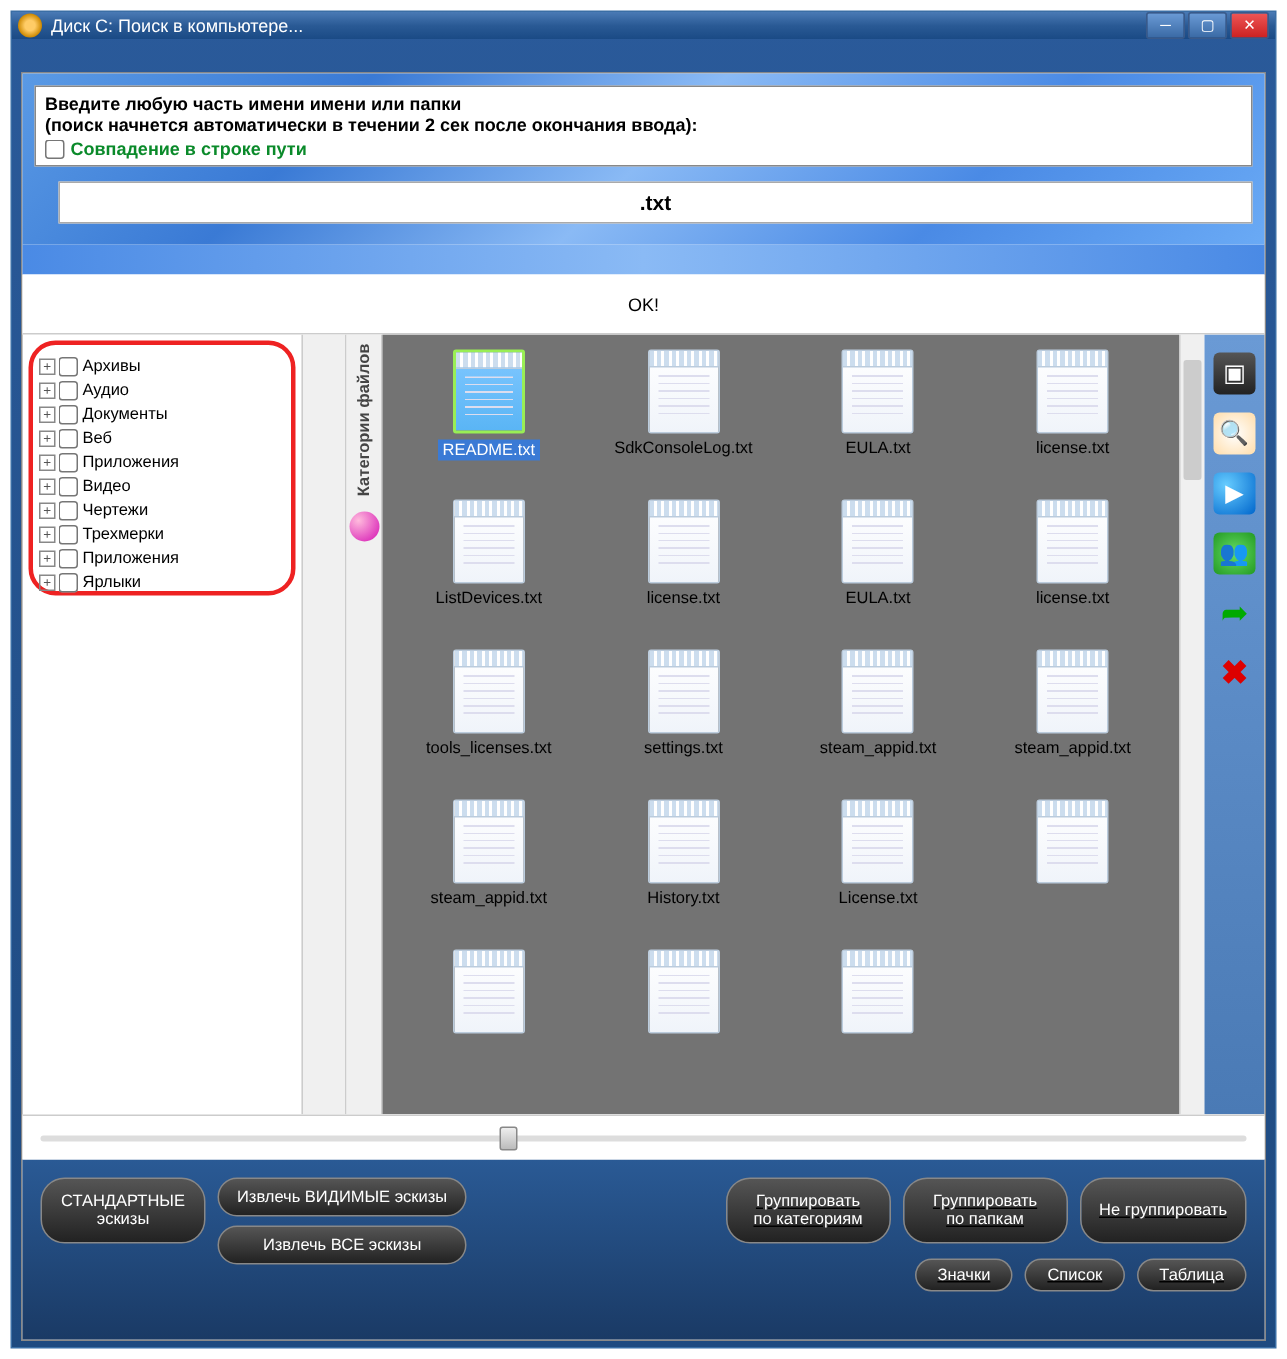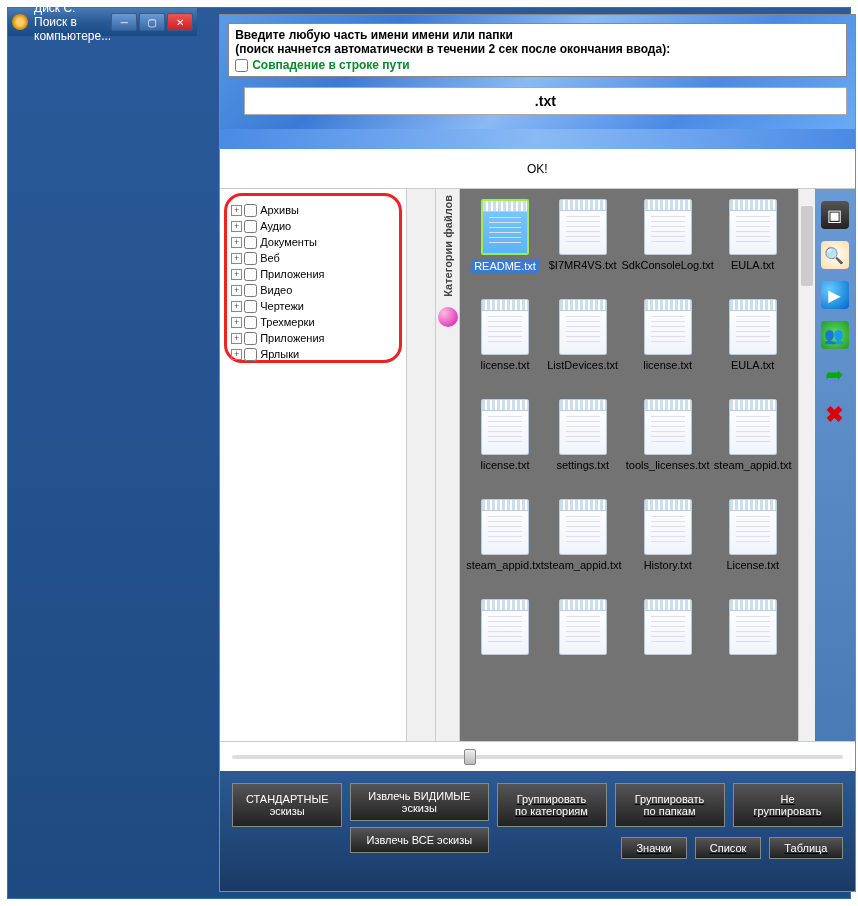--- a/index.html
+++ b/index.html
@@ -2,21 +2,21 @@
 <html><head>
 <meta charset="utf-8">
 <style>
 * { box-sizing: border-box; margin: 0; padding: 0; }
 body { font-family: Tahoma, sans-serif; font-size: 11px; background: #fff; width: 858px; height: 906px; overflow: hidden; }
 
 .window {
   width: 844px; height: 892px; margin: 7px;
   border: 1px solid #3a6ea5;
   background: linear-gradient(180deg, #2a5a9a 0%, #1e4a80 100%);
-  display: flex;  gap: 16px;
+  display: flex; flex-direction: column; gap: 16px;
 }
 
 .titlebar {
   height: 28px; display: flex; align-items: center; padding: 0 4px;
   background: linear-gradient(180deg, #4a7ab5 0%, #2a5a95 50%, #1a4a85 100%);
   color: #fff;
 }
 .titlebar .app-icon { width: 16px; height: 16px; margin-right: 6px; background: radial-gradient(circle, #fc6 30%, #c80 70%); border-radius: 50%; }
 .titlebar .title { flex: 1; font-size: 12px; }
 .titlebar .win-btns { display: flex; gap: 2px; }
@@ -163,21 +163,21 @@
   background: linear-gradient(#eee,#bbb); border: 1px solid #888; border-radius: 2px;
 }
 
 .bottom-panel {
   height: 120px;
   background: linear-gradient(180deg, #2a5a95 0%, #1a3a65 100%);
   padding: 12px; display: flex; gap: 8px; align-items: flex-start;
 }
 .btn {
   background: linear-gradient(180deg, #555 0%, #222 100%);
-  border: 1px solid #888; border-radius: 0; color: #fff;
+  border: 1px solid #888; border-radius: 16px; color: #fff;
   padding: 6px 12px; font-size: 11px; cursor: pointer; text-align: center;
 }
 .btn.tall { height: 44px; display: flex; flex-direction: column; justify-content: center; min-width: 110px; }
 .btn.small { padding: 4px 14px; }
 .col-btns { display: flex; flex-direction: column; gap: 6px; }
 .row-btns { display: flex; gap: 8px; text-decoration: underline; }
 .bottom-right { margin-left: auto; display: flex; flex-direction: column; gap: 10px; align-items: flex-end; }
 </style>
 </head>
 <body>
@@ -280,24 +280,20 @@
         <div class="pink-orb"></div>
       </div>
 
       <div class="file-grid" id="file-grid">
           <div class="file-item selected">
             <div class="file-icon"></div>
             <div class="file-label">README.txt</div>
           </div>
           <div class="file-item">
             <div class="file-icon"></div>
-            <div class="file-label">$I7MR4VS.txt</div>
-          </div>
-          <div class="file-item">
-            <div class="file-icon"></div>
             <div class="file-label">SdkConsoleLog.txt</div>
           </div>
           <div class="file-item">
             <div class="file-icon"></div>
             <div class="file-label">EULA.txt</div>
           </div>
           <div class="file-item">
             <div class="file-icon"></div>
             <div class="file-label">license.txt</div>
           </div>
@@ -312,25 +308,25 @@
           <div class="file-item">
             <div class="file-icon"></div>
             <div class="file-label">EULA.txt</div>
           </div>
           <div class="file-item">
             <div class="file-icon"></div>
             <div class="file-label">license.txt</div>
           </div>
           <div class="file-item">
             <div class="file-icon"></div>
+            <div class="file-label">tools_licenses.txt</div>
+          </div>
+          <div class="file-item">
+            <div class="file-icon"></div>
             <div class="file-label">settings.txt</div>
-          </div>
-          <div class="file-item">
-            <div class="file-icon"></div>
-            <div class="file-label">tools_licenses.txt</div>
           </div>
           <div class="file-item">
             <div class="file-icon"></div>
             <div class="file-label">steam_appid.txt</div>
           </div>
           <div class="file-item">
             <div class="file-icon"></div>
             <div class="file-label">steam_appid.txt</div>
           </div>
           <div class="file-item">

